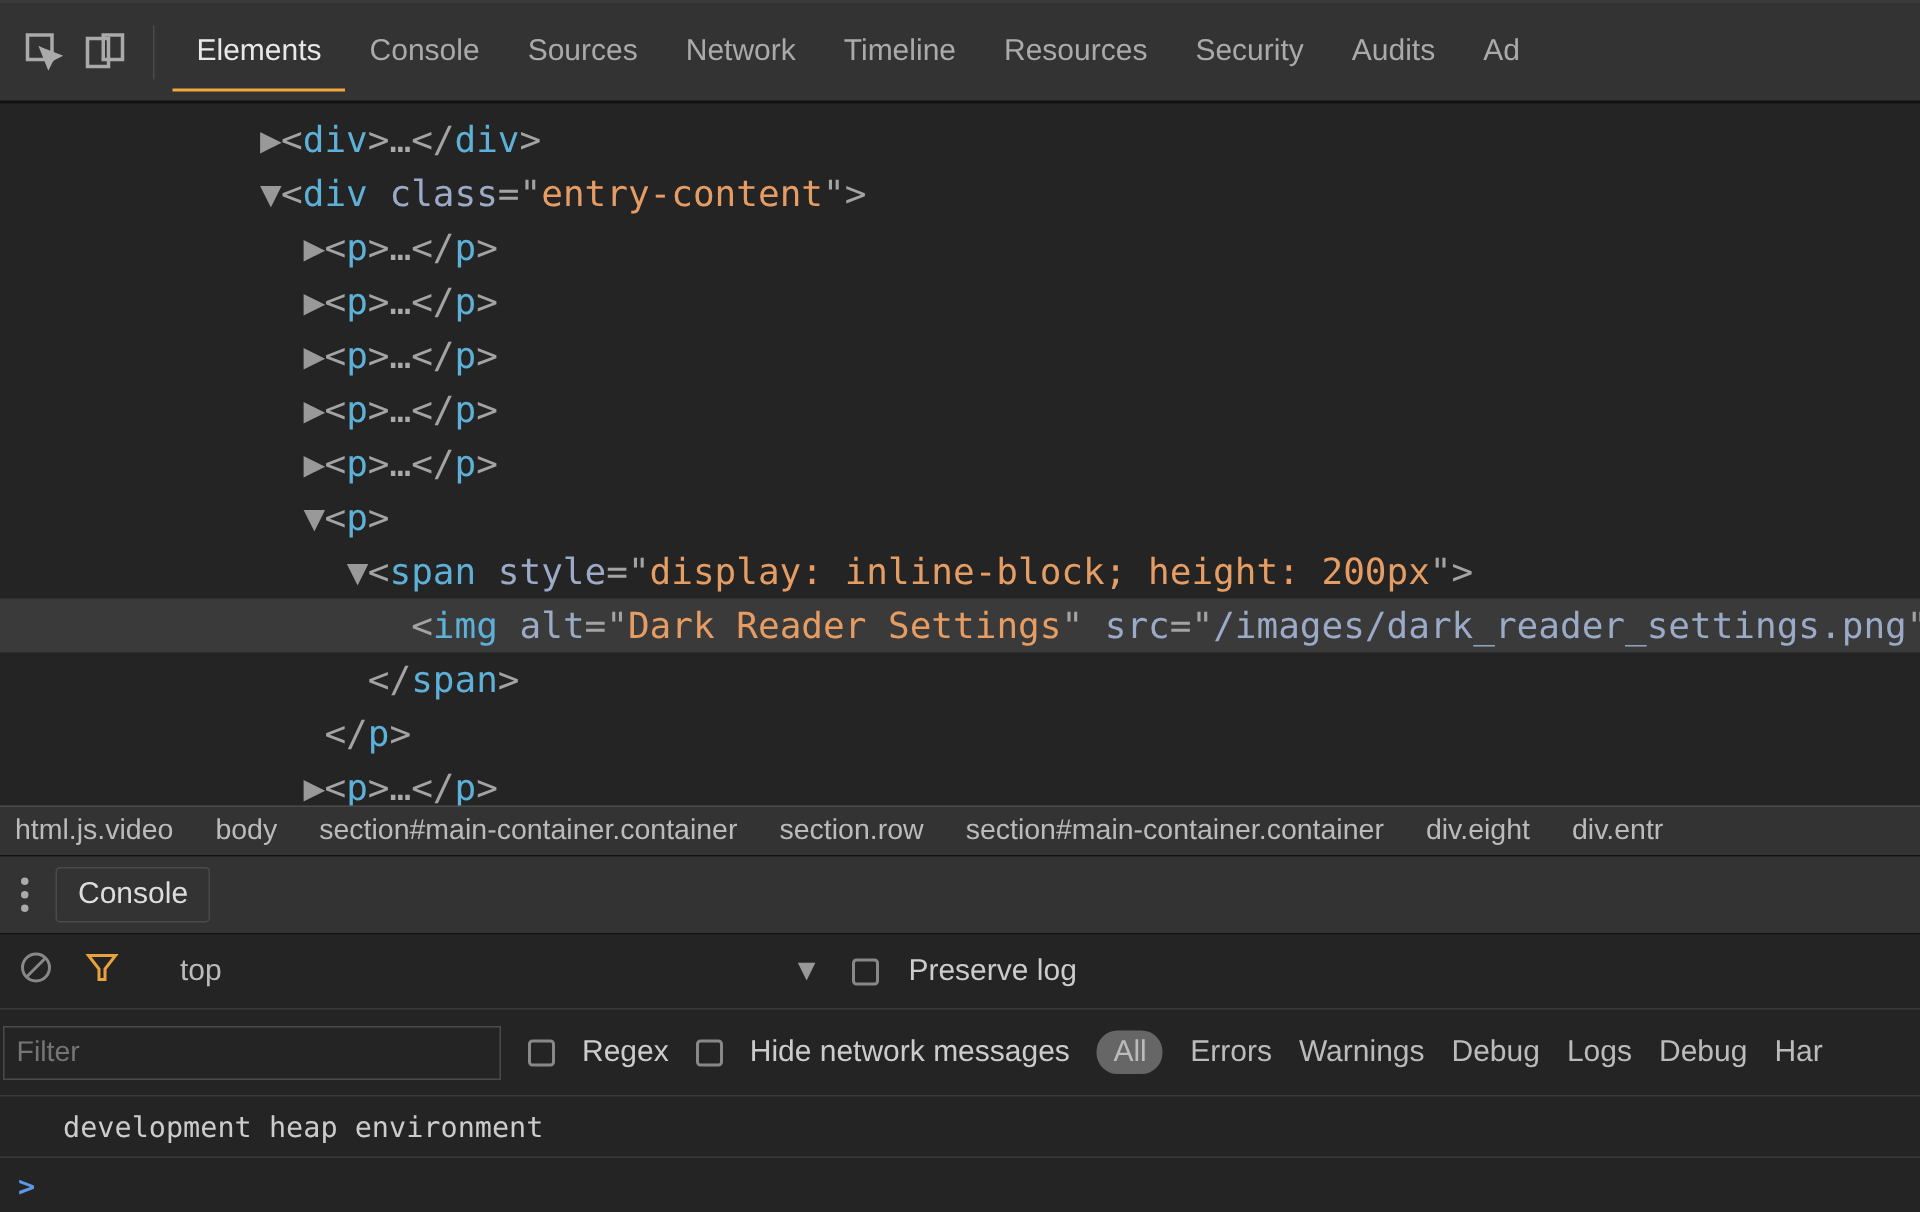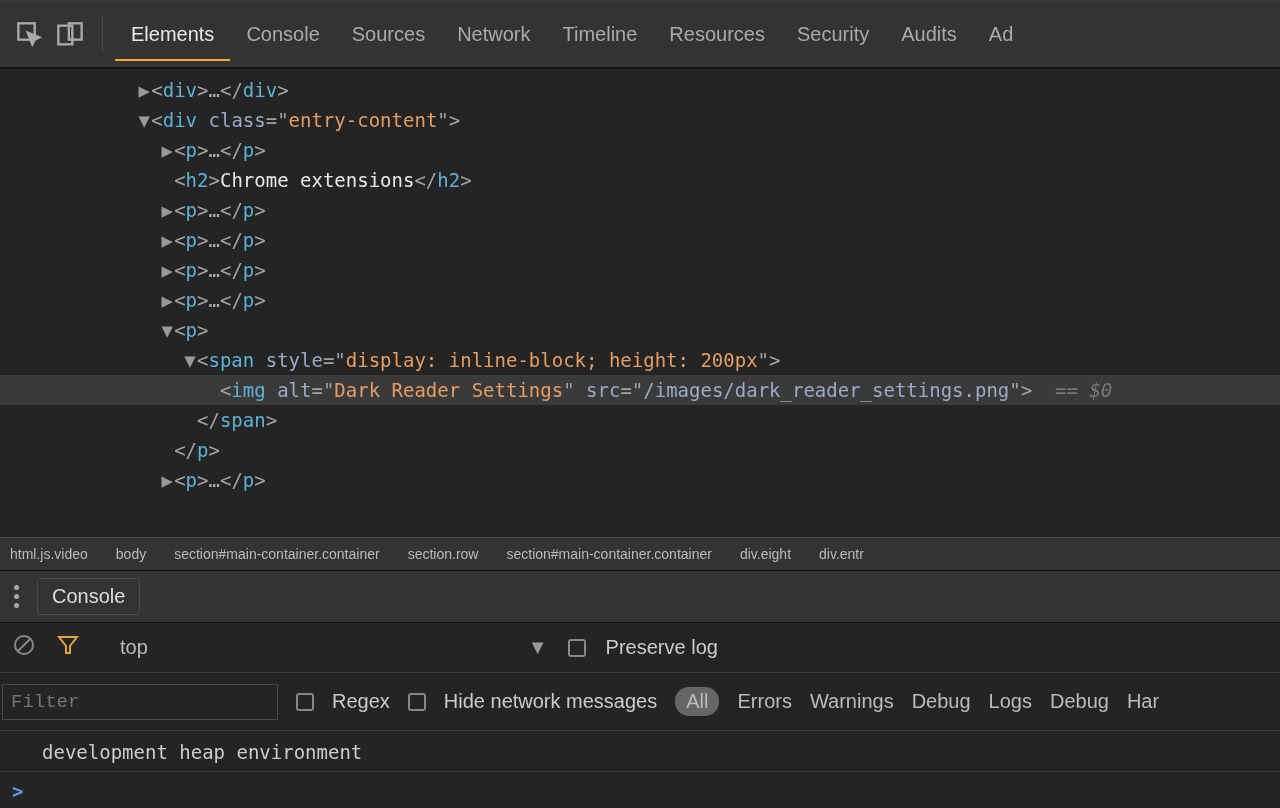--- a/index.html
+++ b/index.html
@@ -49,21 +49,21 @@
   position: absolute;
   bottom: -2px;
   left: 0; right: 0;
   height: 2px;
   background: #f2a93b;
 }
 .elements-panel {
   height: 468px;
   overflow: hidden;
   font-family: Menlo, Monaco, monospace;
-  font-size: 19px;
+  font-size: 24px;
   padding-top: 6px;
 }
 .dom-line {
   padding: 4px 0 4px 0;
   white-space: pre;
 }
 .dom-line.highlighted { background: #343028; }
 .dom-line.selected { background: #3a3a3a; }
 .arrow {
   display: inline-block;
@@ -80,21 +80,21 @@
 .ellipsis { color: #aaa; }
 .sel-indicator { color: #777; font-style: italic; }
 .breadcrumb {
   height: 34px;
   background: #333;
   border-top: 1px solid #4a4a4a;
   border-bottom: 1px solid #111;
   display: flex;
   align-items: center;
   padding-left: 10px;
-  font-size: 14px;
+  font-size: 19px;
   color: #bbb;
   gap: 28px;
   overflow: hidden;
   white-space: nowrap;
 }
 .breadcrumb span { cursor: pointer; }
 .drawer-head {
   height: 52px;
   background: #333;
   display: flex;
@@ -131,29 +131,28 @@
 }
 .console-toolbar2 {
   height: 58px;
   display: flex;
   align-items: center;
   padding-left: 2px;
   gap: 18px;
   border-bottom: 1px solid #3a3a3a;
 }
 .filter-input {
-  width: 276px;
+  width: 332px;
   height: 36px;
   background: #242424;
   border: 1px solid #4a4a4a;
   color: #888;
   font-size: 19px;
   padding: 0 8px;
   outline: none;
-  font-family: Liberation Mono, monospace;
 }
 .lvl-pill {
   background: #666;
   color: #eee;
   border-radius: 14px;
   padding: 3px 11px;
 }
 .log-level { color: #bbb; cursor: pointer; }
 .console-output {
   padding: 10px 12px 8px 42px;
@@ -194,21 +193,20 @@
   <div class="tab">Resources</div>
   <div class="tab">Security</div>
   <div class="tab">Audits</div>
   <div class="tab">Ad</div>
 </div>
 
 <div class="elements-panel">
   <div class="dom-line"><span>            </span><span class="arrow">▶</span><span class="tag-punc">&lt;</span><span class="tag-name">div</span><span class="tag-punc">&gt;</span><span class="ellipsis">…</span><span class="tag-punc">&lt;/</span><span class="tag-name">div</span><span class="tag-punc">&gt;</span></div>
   <div class="dom-line"><span>            </span><span class="arrow">▼</span><span class="tag-punc">&lt;</span><span class="tag-name">div</span> <span class="attr-name">class</span><span class="tag-punc">="</span><span class="attr-val">entry-content</span><span class="tag-punc">"&gt;</span></div>
   <div class="dom-line"><span>              </span><span class="arrow">▶</span><span class="tag-punc">&lt;</span><span class="tag-name">p</span><span class="tag-punc">&gt;</span><span class="ellipsis">…</span><span class="tag-punc">&lt;/</span><span class="tag-name">p</span><span class="tag-punc">&gt;</span></div>
-  <div class="dom-line"><span>              </span><span class="arrow"> </span><span class="tag-punc">&lt;</span><span class="tag-name">h2</span><span class="tag-punc">&gt;</span><span class="text-node">Chrome extensions</span><span class="tag-punc">&lt;/</span><span class="tag-name">h2</span><span class="tag-punc">&gt;</span></div>
   <div class="dom-line"><span>              </span><span class="arrow">▶</span><span class="tag-punc">&lt;</span><span class="tag-name">p</span><span class="tag-punc">&gt;</span><span class="ellipsis">…</span><span class="tag-punc">&lt;/</span><span class="tag-name">p</span><span class="tag-punc">&gt;</span></div>
   <div class="dom-line"><span>              </span><span class="arrow">▶</span><span class="tag-punc">&lt;</span><span class="tag-name">p</span><span class="tag-punc">&gt;</span><span class="ellipsis">…</span><span class="tag-punc">&lt;/</span><span class="tag-name">p</span><span class="tag-punc">&gt;</span></div>
   <div class="dom-line"><span>              </span><span class="arrow">▶</span><span class="tag-punc">&lt;</span><span class="tag-name">p</span><span class="tag-punc">&gt;</span><span class="ellipsis">…</span><span class="tag-punc">&lt;/</span><span class="tag-name">p</span><span class="tag-punc">&gt;</span></div>
   <div class="dom-line"><span>              </span><span class="arrow">▶</span><span class="tag-punc">&lt;</span><span class="tag-name">p</span><span class="tag-punc">&gt;</span><span class="ellipsis">…</span><span class="tag-punc">&lt;/</span><span class="tag-name">p</span><span class="tag-punc">&gt;</span></div>
   <div class="dom-line"><span>              </span><span class="arrow">▼</span><span class="tag-punc">&lt;</span><span class="tag-name">p</span><span class="tag-punc">&gt;</span></div>
   <div class="dom-line"><span>                </span><span class="arrow">▼</span><span class="tag-punc">&lt;</span><span class="tag-name">span</span> <span class="attr-name">style</span><span class="tag-punc">="</span><span class="attr-val">display: inline-block; height: 200px</span><span class="tag-punc">"&gt;</span></div>
   <div class="dom-line selected"><span>                  </span><span class="arrow"> </span><span class="tag-punc">&lt;</span><span class="tag-name">img</span> <span class="attr-name">alt</span><span class="tag-punc">="</span><span class="attr-val">Dark Reader Settings</span><span class="tag-punc">"</span> <span class="attr-name">src</span><span class="tag-punc">="</span><span class="attr-link">/images/dark_reader_settings.png</span><span class="tag-punc">"&gt;</span>  <span class="sel-indicator">== $0</span></div>
   <div class="dom-line"><span>                </span><span class="arrow"> </span><span class="tag-punc">&lt;/</span><span class="tag-name">span</span><span class="tag-punc">&gt;</span></div>
   <div class="dom-line"><span>              </span><span class="arrow"> </span><span class="tag-punc">&lt;/</span><span class="tag-name">p</span><span class="tag-punc">&gt;</span></div>
   <div class="dom-line"><span>              </span><span class="arrow">▶</span><span class="tag-punc">&lt;</span><span class="tag-name">p</span><span class="tag-punc">&gt;</span><span class="ellipsis">…</span><span class="tag-punc">&lt;/</span><span class="tag-name">p</span><span class="tag-punc">&gt;</span></div>

